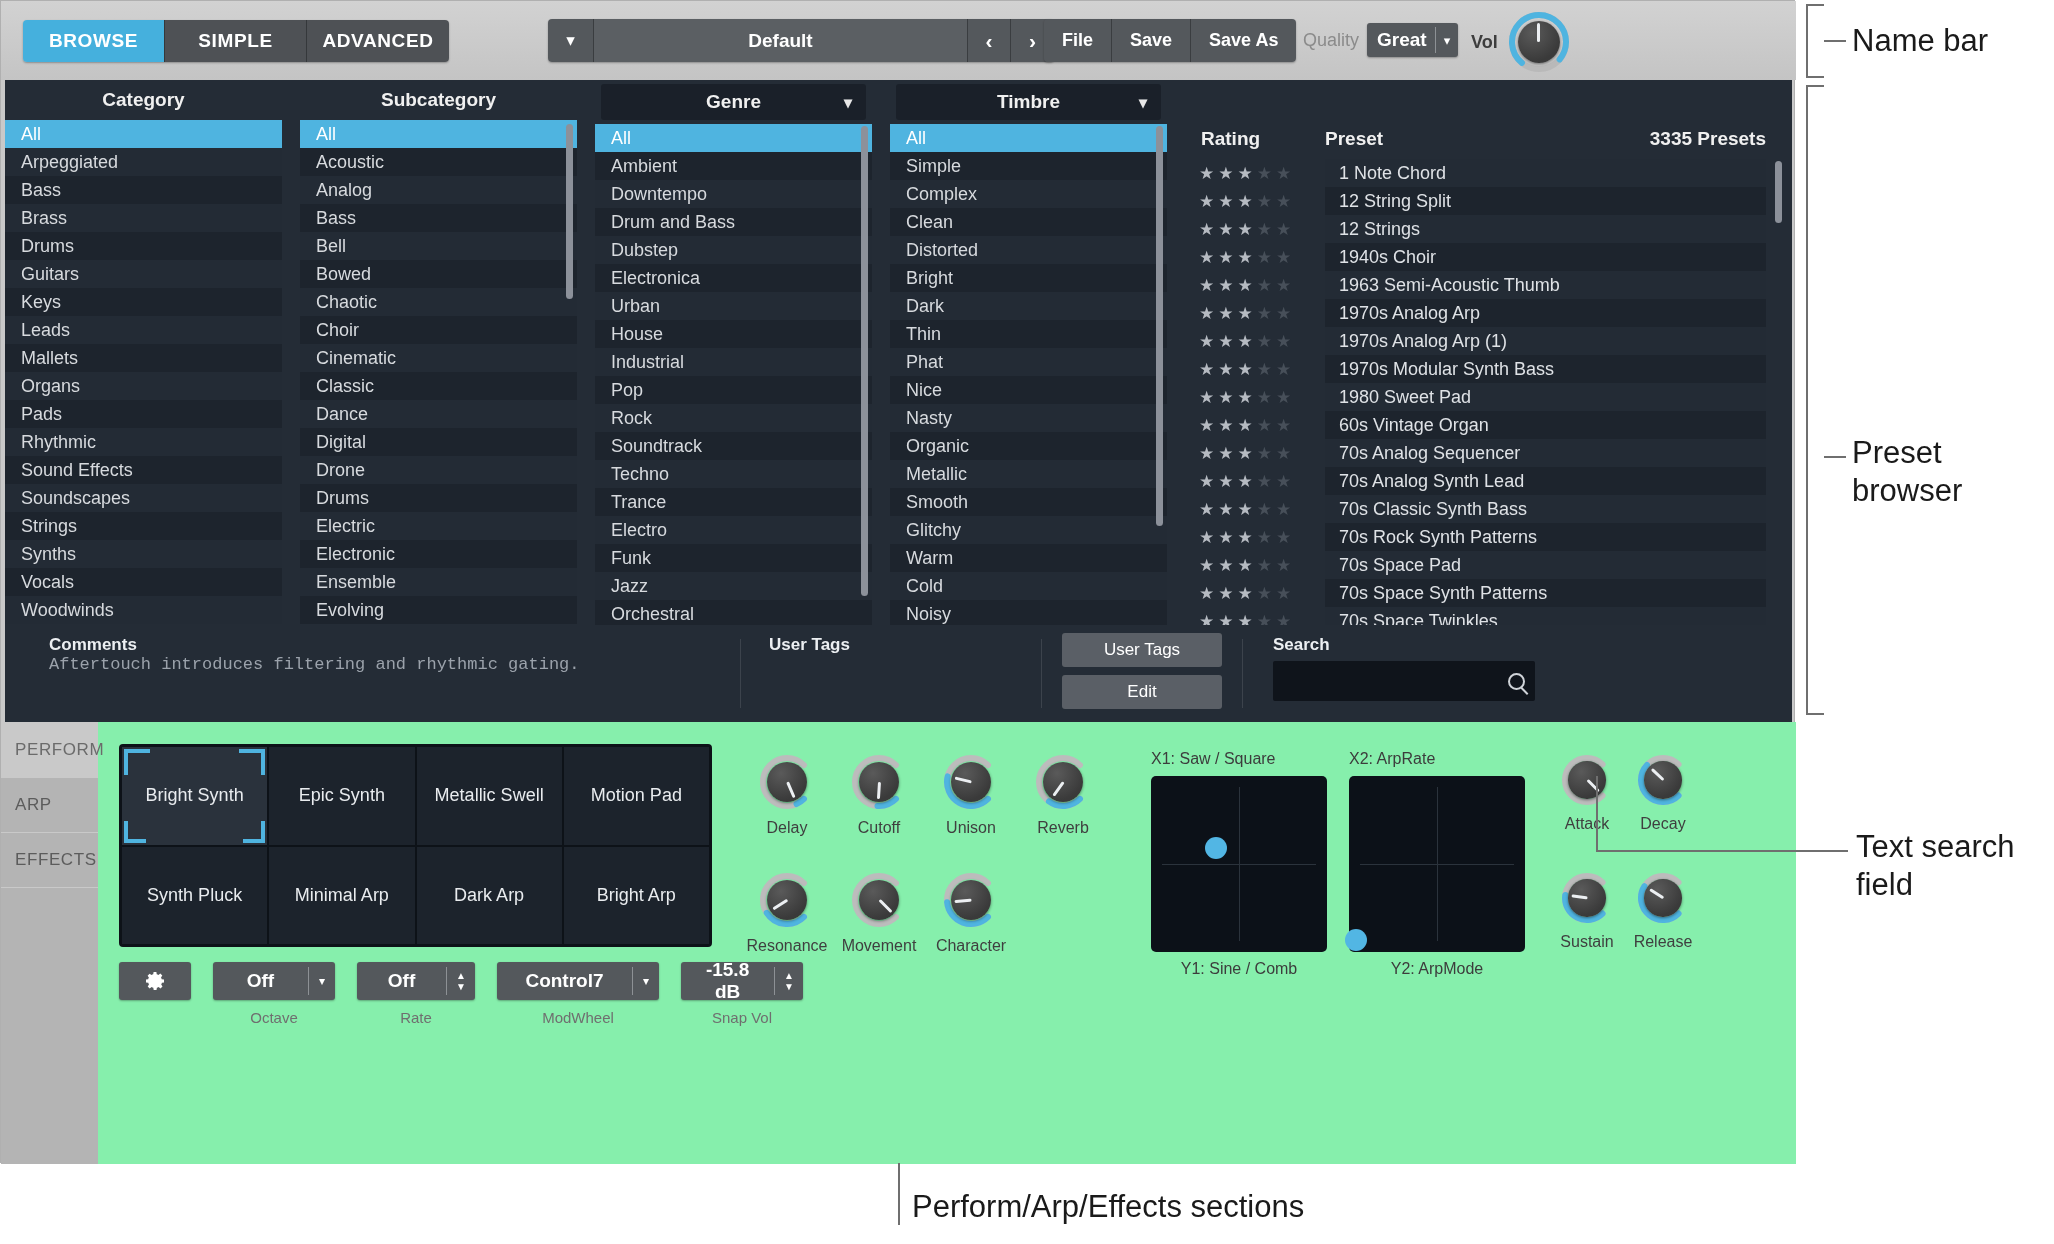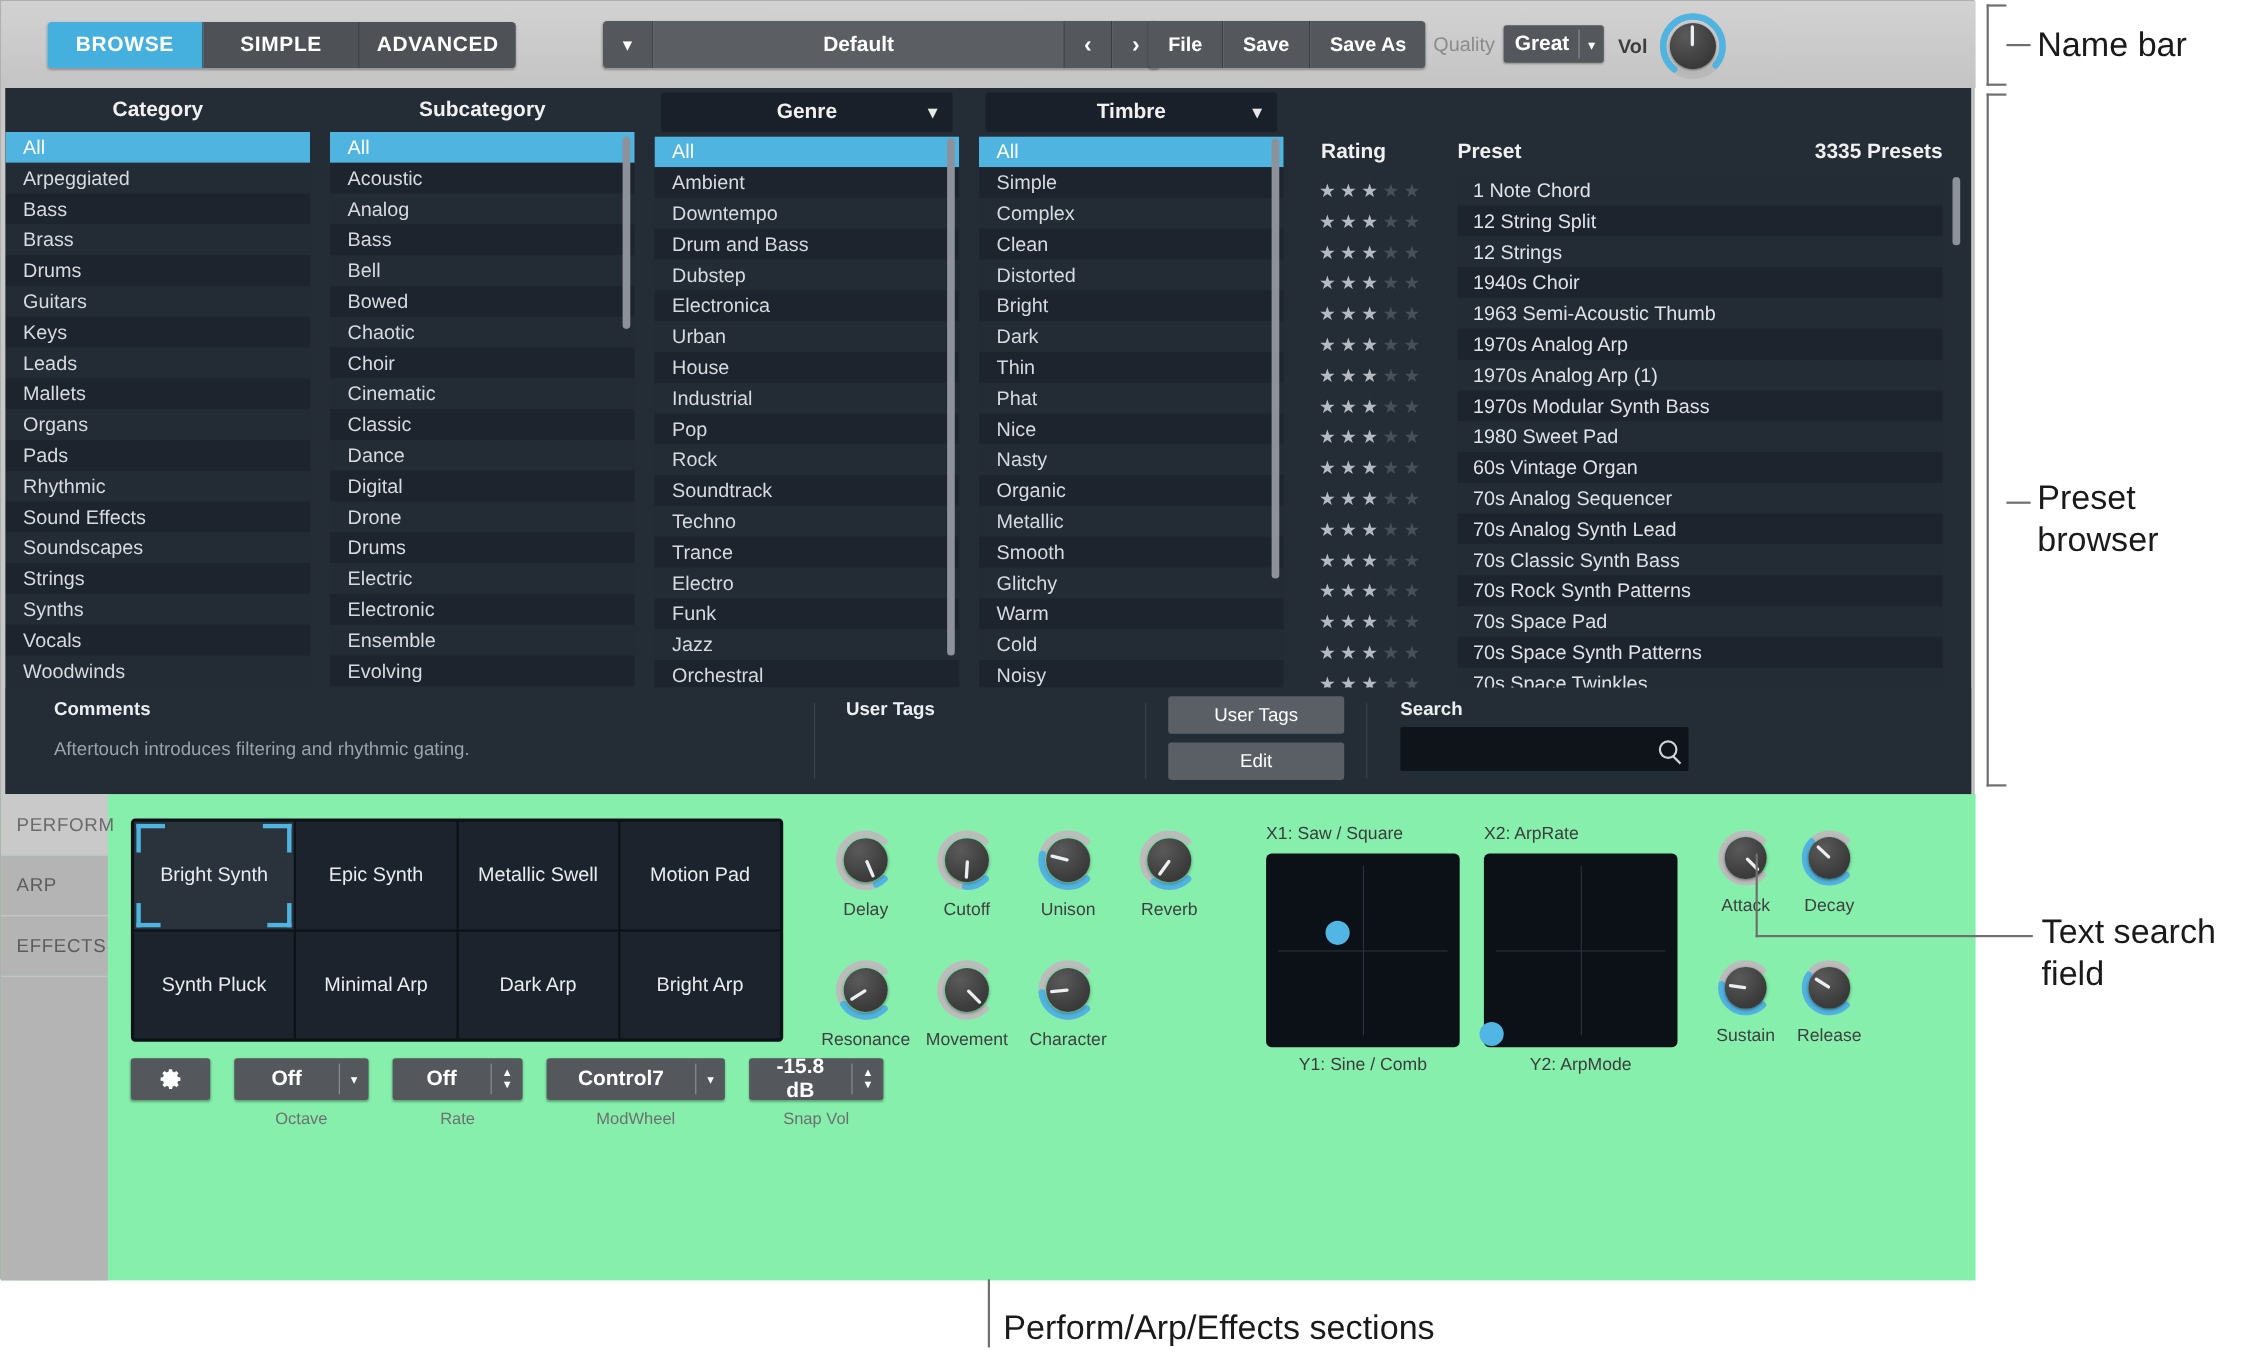--- a/index.html
+++ b/index.html
@@ -15,21 +15,21 @@
   #plugin {
     position: absolute; left: 0; top: 0; width: 1795px; height: 1163px;
     background: #c9c9c9;
     border: 1px solid #b0b0b0;
   }
 
   
   #namebar {
     position: absolute; left: 0; top: 0; width: 1795px; height: 79px;
     background: linear-gradient(#d2d2d2, #c4c4c4);
-    display: flex; align-items: center; padding-left: 20px;
+    display: flex; align-items: center;
   }
   .mode-tabs { display: flex; margin-left: 22px; border-radius: 4px; overflow: hidden; box-shadow: 0 1px 2px rgba(0,0,0,.3); }
   .mode-tab {
     height: 42px; min-width: 142px; display: flex; align-items: center; justify-content: center;
     background: #4e5155; color: #fff; font-size: 19px; font-weight: bold; letter-spacing: .6px;
     border-right: 1px solid #35383b; cursor: pointer;
   }
   .mode-tab:last-child { border-right: none; }
   .mode-tab.active { background: #45b0dd; }
 
@@ -105,21 +105,21 @@
   .star { color:#474f59; }
   .star.on { color:#b5bac1; }
   .pname { flex:1; color:#dfe2e6; font-size:18px; padding-left: 14px; height: 28px;
      display:flex; align-items:center; margin-right: 26px; }
 
   
   #strip { position:absolute; left:0; bottom:0; width:100%; height: 97px; background:#242c36; display:flex; }
   .strip-sec { position:relative; height:100%; }
   #sec-comments { width: 735px; padding: 10px 0 0 44px; }
   .s-title { color:#eceff2; font-size:17px; font-weight:bold; }
-  .s-body { color:#9ba2ab; font-size:17px; margin-top:16px; }
+  .s-body { color:#9ba2ab; font-size:17px; margin-top:0;font-family:Liberation Mono, monospace; }
   .vsep { width:1px; background:#3c434c; margin: 14px 0; }
   #sec-tags { width: 300px; padding: 10px 0 0 28px; }
   #sec-tagbtns { width: 200px; padding-top: 8px; display:flex; flex-direction:column; align-items:center; gap: 8px; }
   .tagbtn { width:160px; height:34px; background:#5a5f66; color:#fff; font-size:17px;
      display:flex; align-items:center; justify-content:center; border-radius:3px; cursor:pointer; }
   #sec-search { flex:1; padding: 10px 0 16px 30px; }
   .searchbox { margin-top: 6px; width: 262px; height: 40px; background:#0f141b; border-radius:2px;
      position:relative; display:flex; align-items:center; }
   .searchbox input { width: 100%; height:100%; background:transparent; border:none; outline:none;
      color:#e6e9ec; font-size:17px; padding: 0 36px 0 10px; font-family:"Liberation Sans", sans-serif; }

